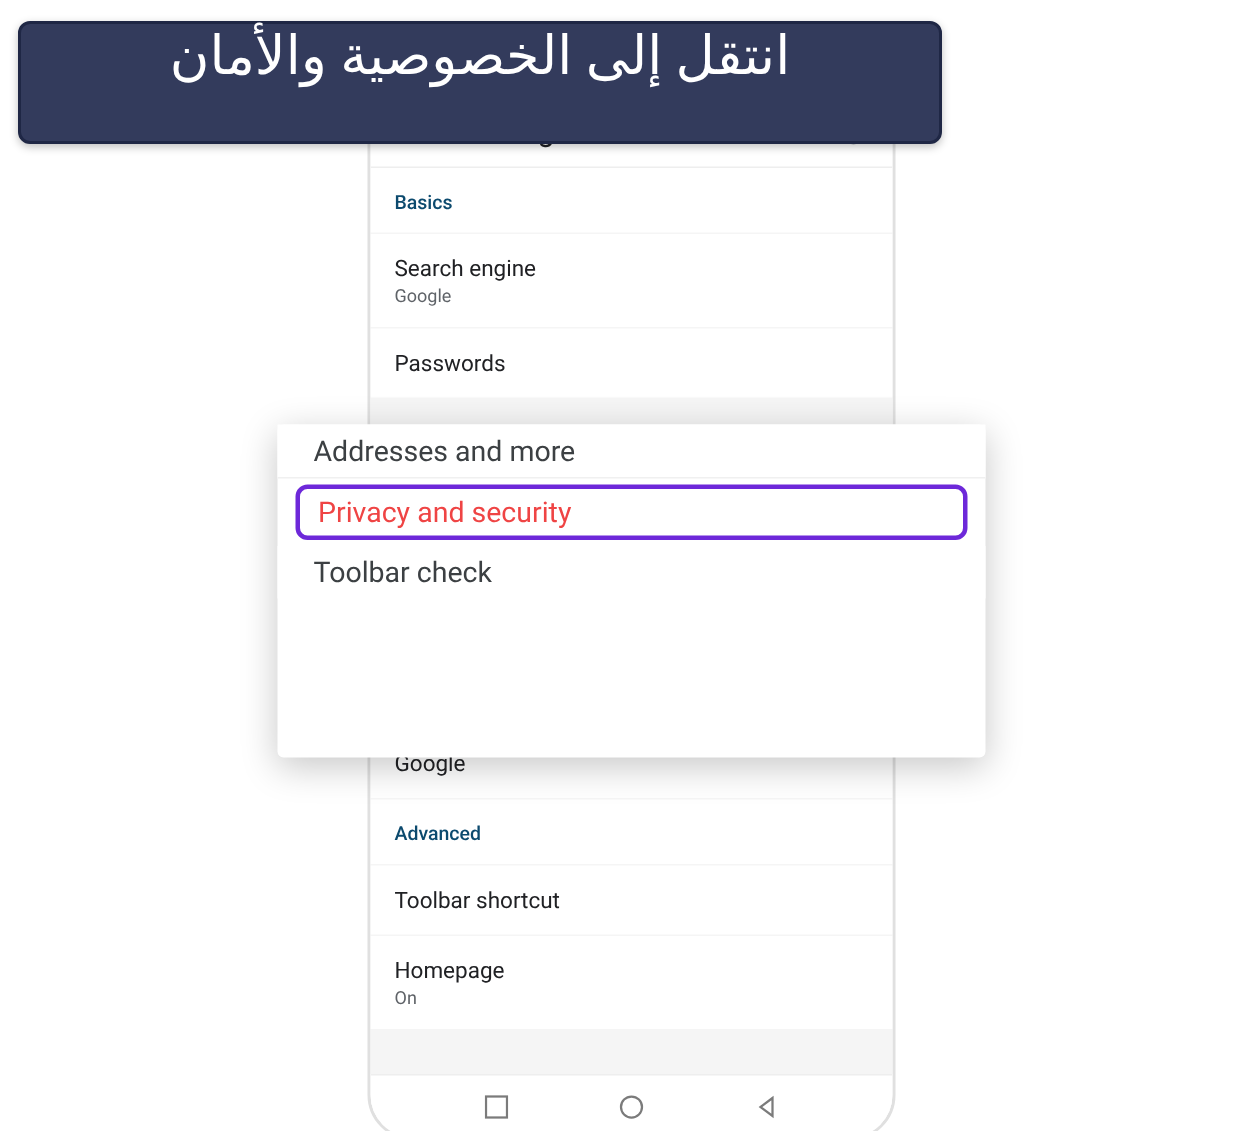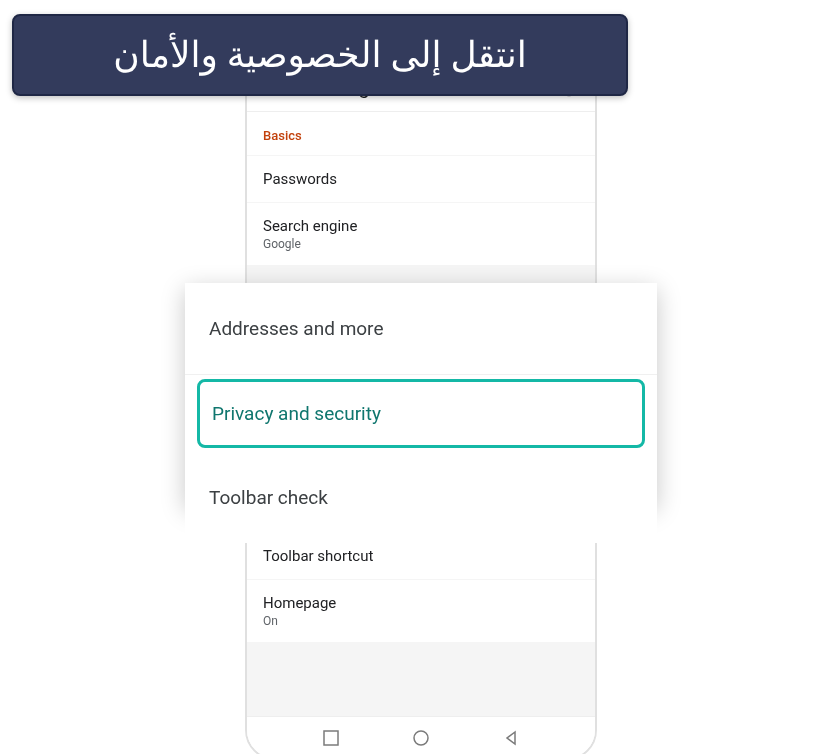--- a/index.html
+++ b/index.html
@@ -14,21 +14,20 @@
     .banner {
       position: absolute;
       top: 14px;
       left: 12px;
       width: 616px;
       height: 82px;
       background: #333b5c;
       border: 2px solid #1f2745;
       border-radius: 8px;
       display: flex;
-      align-items: center;
       justify-content: center;
       z-index: 10;
       box-shadow: 0 2px 6px rgba(0,0,0,0.25);
     }
     .banner-text {
       color: #ffffff;
       font-size: 36px;
       font-weight: 500;
       direction: rtl;
     }
@@ -73,21 +72,21 @@
       height: 20px;
       color: #5f6368;
     }
     .list {
       background: #f5f5f5;
     }
     .section-header {
       background: #ffffff;
       padding: 16px 16px 12px;
       font-size: 13px;
-      color: #c2410c;
+      color: #0c4a6e;
       font-weight: 500;
       margin-bottom: 1px;
     }
     .item {
       background: #ffffff;
       padding: 14px 16px;
       margin-bottom: 1px;
     }
     .item-title {
       font-size: 15px;
@@ -104,33 +103,33 @@
       left: 185px;
       width: 472px;
       height: 222px;
       background: #ffffff;
       border-radius: 4px;
       box-shadow: 0 6px 24px rgba(0,0,0,0.22);
       z-index: 20;
     }
     .callout-item {
       background: #ffffff;
-      padding: 34px 24px;
+      padding: 6px 24px;
       font-size: 19px;
       color: #3c4043;
       border-bottom: 1px solid #f0f0f0;
     }
     .callout-item:last-child { border-bottom: none; }
     .callout-highlight {
       margin: 4px 12px;
-      border: 3px solid #14b8a6;
+      border: 3px solid #6d28d9;
       border-radius: 8px;
-      padding: 20px 12px;
+      padding: 4px 12px;
       font-size: 19px;
-      color: #0f766e;
+      color: #ef4444;
     }
     .navbar {
       position: absolute;
       bottom: 0;
       left: 0;
       right: 0;
       height: 42px;
       background: #ffffff;
       border-top: 1px solid #eee;
       display: flex;
@@ -158,34 +157,35 @@
           <circle cx="12" cy="12" r="10"></circle>
           <path d="M9.09 9a3 3 0 0 1 5.83 1c0 2-3 3-3 3"></path>
           <line x1="12" y1="17" x2="12.01" y2="17"></line>
         </svg>
     </div>
 
     <div class="list">
       <div class="section-header">Basics</div>
 
       <div class="item">
-        <div class="item-title">Passwords</div>
-      </div>
-
-      <div class="item">
         <div class="item-title">Search engine</div>
         <div class="item-sub">Google</div>
       </div>
 
+      <div class="item">
+        <div class="item-title">Passwords</div>
+      </div>
+
       <div style="height:220px; background:#f5f5f5;"></div>
 
       <div class="item">
         <div class="item-title">Google</div>
       </div>
 
+      <div class="section-header">Advanced</div>
 
       <div class="item">
         <div class="item-title">Toolbar shortcut</div>
       </div>
 
       <div class="item">
         <div class="item-title">Homepage</div>
         <div class="item-sub">On</div>
       </div>
     </div>

